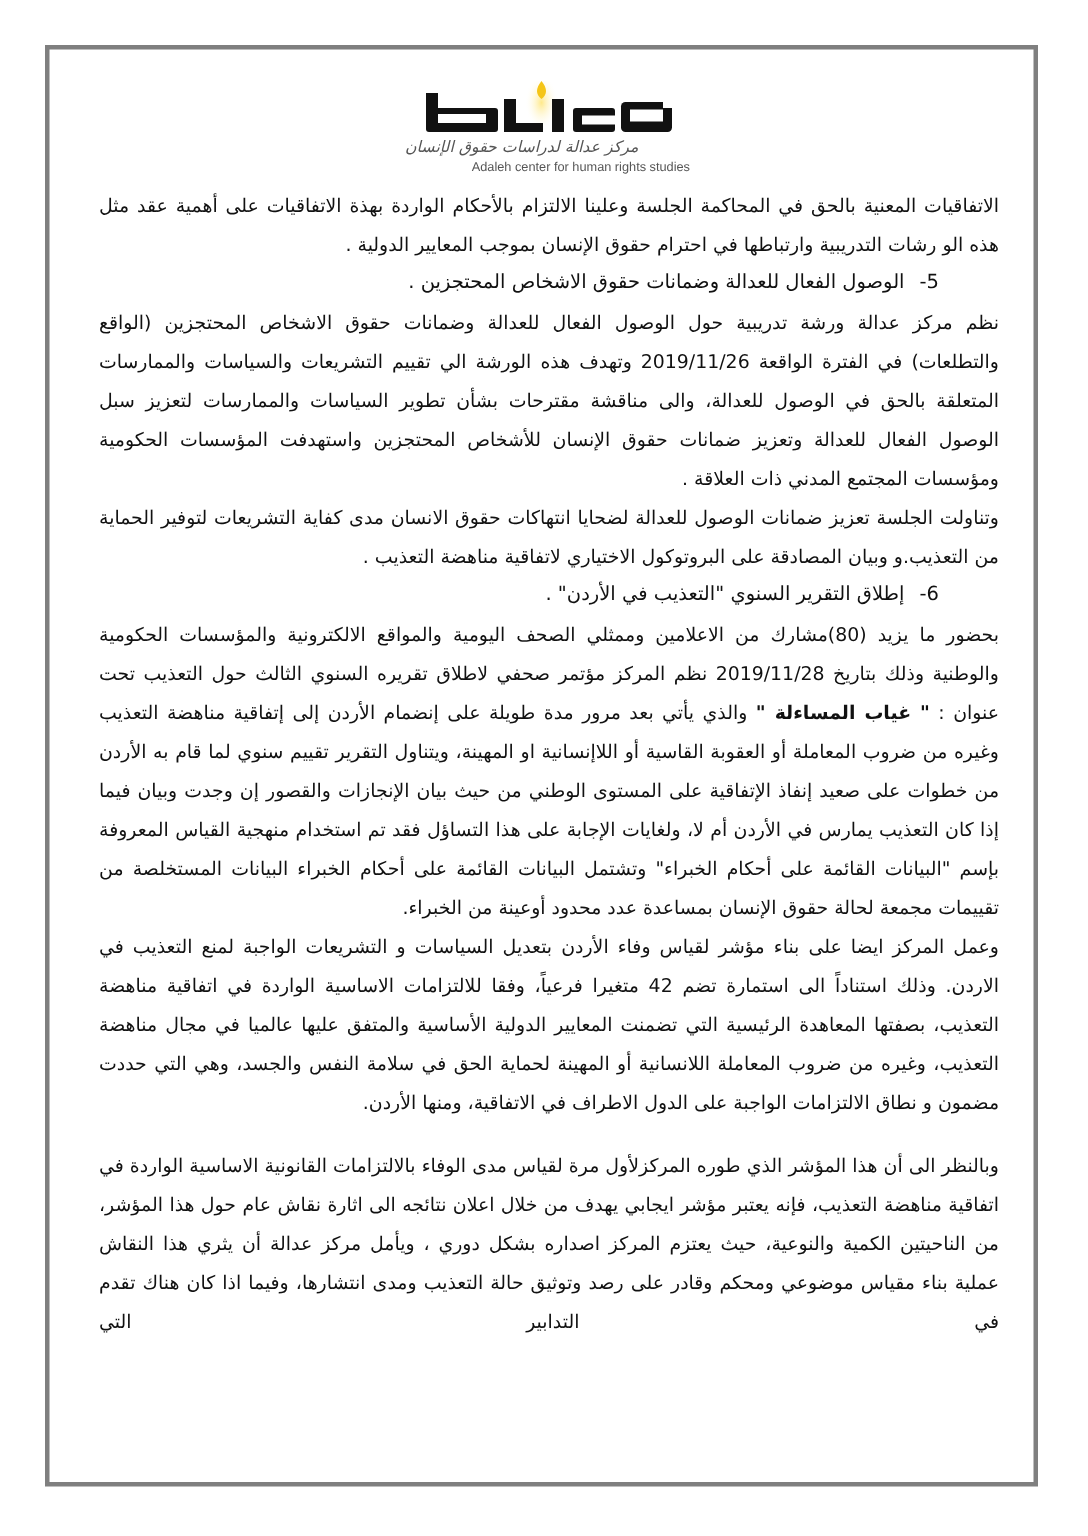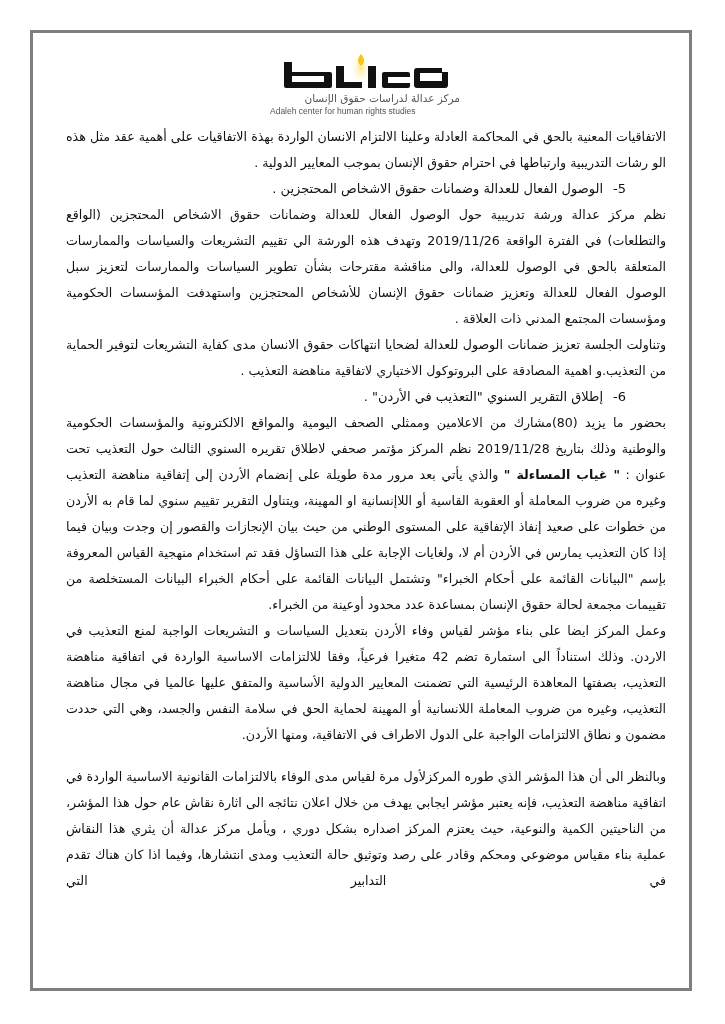--- a/index.html
+++ b/index.html
@@ -1,21 +1,21 @@
 <!DOCTYPE html>
 <html><head>
 <meta charset="utf-8">
 <style>
   html, body { margin:0; padding:0; background:#ffffff; }
   body { width:725px; height:1024px; position:relative; overflow:hidden; font-family:"DejaVu Sans", sans-serif; }
   .frame { position:absolute; left:30px; top:30px; width:662px; height:961px; border:3px solid #7f7f7f; box-sizing:border-box; }
   .logo { position:absolute; left:270px; top:42px; width:190px; height:80px; }
   .logo-word { position:absolute; left:8px; top:10px; width:174px; height:40px; }
-  .logo-ar-sub { position:absolute; left:0; top:50px; width:190px; text-align:right; font-size:10.5px; color:#555; direction:rtl; letter-spacing:0.2px; }
-  .logo-en-sub { position:absolute; left:0; top:64px; width:190px; text-align:left; font-size:8.5px; color:#555; font-family:"Liberation Sans", sans-serif; }
+  .logo-ar-sub { position:absolute; left:0; top:50px; width:190px; text-align:left; font-size:10.5px; color:#555; direction:rtl; letter-spacing:0.2px;font-style:italic; }
+  .logo-en-sub { position:absolute; left:0; top:64px; width:190px; text-align:right; font-size:8.5px; color:#555; font-family:"Liberation Sans", sans-serif; }
   .content { position:absolute; left:66px; top:124px; width:600px; direction:rtl; text-align:justify; font-size:12.6px; line-height:26px; color:#111; }
   .content p { margin:0; }
   .last-line { text-align-last:right; }
   .heading { font-weight:normal; padding-right:40px; font-size:13px; }
   .heading .num { margin-left:10px; }
   .gap { height:16px; }
   b.inline { font-weight:bold; }
 </style>
 </head>
 <body>
@@ -43,28 +43,28 @@
     <rect x="110" y="25" width="22" height="6" fill="#fff"></rect>
     <rect x="136" y="16" width="34" height="20" rx="3" fill="#111"></rect>
     <rect x="142" y="21" width="22" height="8" fill="#fff"></rect>
     <rect x="164" y="12" width="6" height="8" fill="#fff"></rect>
   </svg>
   <div class="logo-ar-sub">مركز عدالة لدراسات حقوق الإنسان</div>
   <div class="logo-en-sub">Adaleh center for human rights studies</div>
 </div>
 
 <div class="content">
-  <p class="last-line">الاتفاقيات المعنية بالحق في المحاكمة العادلة وعلينا الالتزام الانسان الواردة بهذة الاتفاقيات على أهمية عقد مثل هذه الو رشات التدريبية وارتباطها في احترام حقوق الإنسان بموجب المعايير الدولية .</p>
+  <p class="last-line">الاتفاقيات المعنية بالحق في المحاكمة الجلسة وعلينا الالتزام بالأحكام الواردة بهذة الاتفاقيات على أهمية عقد مثل هذه الو رشات التدريبية وارتباطها في احترام حقوق الإنسان بموجب المعايير الدولية .</p>
 
   <p class="heading">
     <span class="num">5-</span><span>الوصول الفعال للعدالة وضمانات حقوق الاشخاص المحتجزين .</span>
   </p>
 
   <p class="last-line">نظم مركز عدالة ورشة تدريبية حول الوصول الفعال للعدالة وضمانات حقوق الاشخاص المحتجزين (الواقع والتطلعات) في الفترة الواقعة 2019/11/26 وتهدف هذه الورشة الي تقييم التشريعات والسياسات والممارسات المتعلقة بالحق في الوصول للعدالة، والى مناقشة مقترحات بشأن تطوير السياسات والممارسات لتعزيز سبل الوصول الفعال للعدالة وتعزيز ضمانات حقوق الإنسان للأشخاص المحتجزين واستهدفت المؤسسات الحكومية ومؤسسات المجتمع المدني ذات العلاقة .</p>
-  <p class="last-line">وتناولت الجلسة تعزيز ضمانات الوصول للعدالة لضحايا انتهاكات حقوق الانسان مدى كفاية التشريعات لتوفير الحماية من التعذيب.و اهمية المصادقة على البروتوكول الاختياري لاتفاقية مناهضة التعذيب .</p>
+  <p class="last-line">وتناولت الجلسة تعزيز ضمانات الوصول للعدالة لضحايا انتهاكات حقوق الانسان مدى كفاية التشريعات لتوفير الحماية من التعذيب.و وبيان المصادقة على البروتوكول الاختياري لاتفاقية مناهضة التعذيب .</p>
 
   <p class="heading">
     <span class="num">6-</span><span>إطلاق التقرير السنوي "التعذيب في الأردن" .</span>
   </p>
 
   <p class="last-line"><span>بحضور ما يزيد (80)مشارك من الاعلامين وممثلي الصحف اليومية والمواقع الالكترونية والمؤسسات الحكومية والوطنية وذلك بتاريخ 2019/11/28 نظم المركز مؤتمر صحفي لاطلاق تقريره السنوي الثالث حول التعذيب تحت عنوان : </span><b class="inline">" غياب المساءلة "</b><span> والذي يأتي بعد مرور مدة طويلة على إنضمام الأردن إلى إتفاقية مناهضة التعذيب وغيره من ضروب المعاملة أو العقوبة القاسية أو اللاإنسانية او المهينة، ويتناول التقرير تقييم سنوي لما قام به الأردن من خطوات على صعيد إنفاذ الإتفاقية على المستوى الوطني من حيث بيان الإنجازات والقصور إن وجدت وبيان فيما إذا كان التعذيب يمارس في الأردن أم لا، ولغايات الإجابة على هذا التساؤل فقد تم استخدام منهجية القياس المعروفة بإسم "البيانات القائمة على أحكام الخبراء" وتشتمل البيانات القائمة على أحكام الخبراء البيانات المستخلصة من تقييمات مجمعة لحالة حقوق الإنسان بمساعدة عدد محدود أوعينة من الخبراء.</span></p>
 
   <p class="last-line">وعمل المركز ايضا على بناء مؤشر لقياس وفاء الأردن بتعديل السياسات و التشريعات الواجبة لمنع التعذيب في الاردن. وذلك استناداً الى استمارة تضم 42 متغيرا فرعياً، وفقا للالتزامات الاساسية الواردة في اتفاقية مناهضة التعذيب، بصفتها المعاهدة الرئيسية التي تضمنت المعايير الدولية الأساسية والمتفق عليها عالميا في مجال مناهضة التعذيب، وغيره من ضروب المعاملة اللانسانية أو المهينة لحماية الحق في سلامة النفس والجسد، وهي التي حددت مضمون و نطاق الالتزامات الواجبة على الدول الاطراف في الاتفاقية، ومنها الأردن.</p>
 
   <div class="gap"></div>

